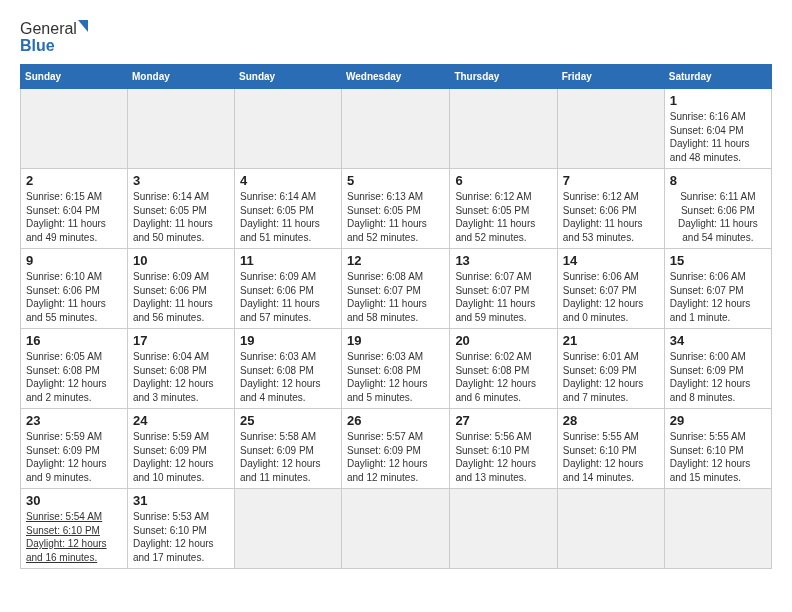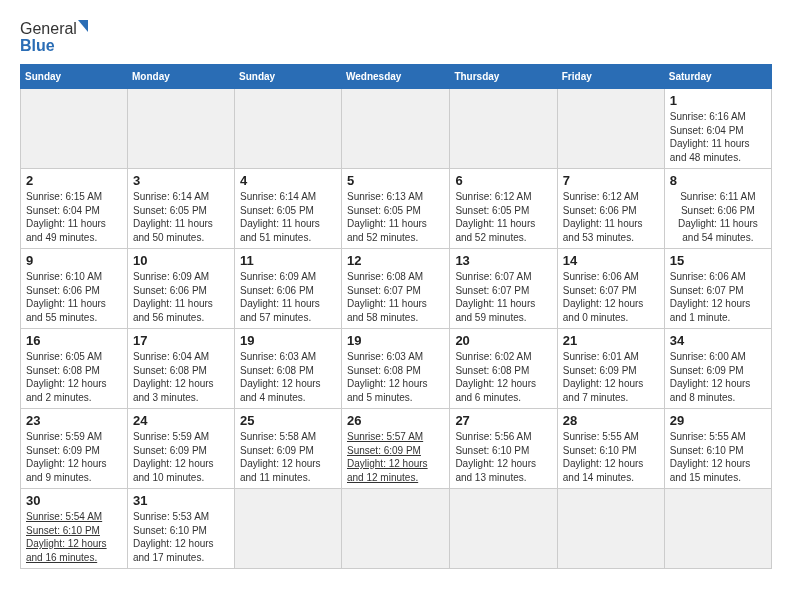--- a/index.html
+++ b/index.html
@@ -274,21 +274,21 @@
 Daylight: 12 hours and 10 minutes.</div>
           </td>
           <td>
             <span class="day-number">25</span>
             <div class="day-info" style="white-space: pre-line;">Sunrise: 5:58 AM
 Sunset: 6:09 PM
 Daylight: 12 hours and 11 minutes.</div>
           </td>
           <td>
             <span class="day-number">26</span>
-            <div class="day-info" style="white-space: pre-line; text-decoration: underline;">Sunrise: 5:57 AM
+            <div class="day-info" style="white-space: pre-line;">Sunrise: 5:57 AM
 Sunset: 6:09 PM
 Daylight: 12 hours and 12 minutes.</div>
           </td>
           <td>
             <span class="day-number">27</span>
             <div class="day-info" style="white-space: pre-line;">Sunrise: 5:56 AM
 Sunset: 6:10 PM
 Daylight: 12 hours and 13 minutes.</div>
           </td>
           <td>

